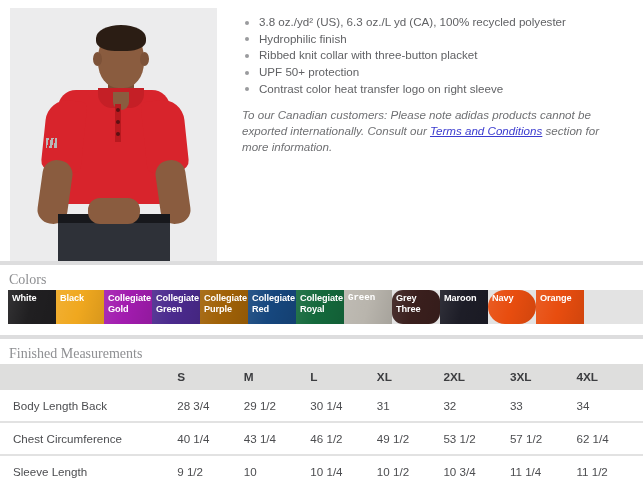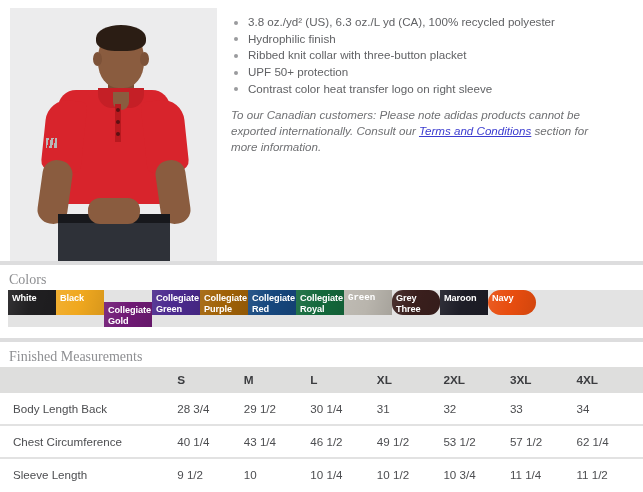--- a/index.html
+++ b/index.html
@@ -6,21 +6,21 @@
   html, body {
     margin: 0; padding: 0;
     width: 643px; height: 492px;
     background: #ffffff;
     font-family: "Liberation Sans", sans-serif;
     overflow: hidden;
   }
   .page { position: relative; width: 643px; height: 492px; background:#fff; }
 
   
-  .top { display: flex; padding: 8px 0 0 0; }
+  .top { display: flex; padding: 8px 0 0 0; gap: 11px; }
 
   .product-image {
     width: 207px; height: 253px;
     margin-left: 10px;
     background: #ebebeb;
     position: relative;
     overflow: hidden;
     flex: 0 0 207px;
   }
   
@@ -102,21 +102,21 @@
     font-size: 14px;
     color: #8e8f92;
     font-weight: 400;
     padding: 7px 0 2px 9px;
     margin: 0;
   }
 
   
   .swatches { display: flex; margin-left: 8px; }
   .swatch {
-    width: 48px; height: 25px;
+    width: 48px; height: 34px;
     position: relative;
     overflow: hidden;
   }
   .swatch span {
     position: absolute; left: 4px; top: 3px; right:2px;
     font-size: 9.2px;
     font-weight: bold;
     line-height: 10.6px;
     letter-spacing: -0.1px;
   }
@@ -200,21 +200,21 @@
 
   <div class="swatches light" style="background: rgb(227, 227, 227);">
     <div class="swatch dark" style="background: rgb(32, 31, 33);">
       <div class="swatch-sheen"></div>
       <span>White</span>
     </div>
     <div class="swatch dark" style="background: rgb(240, 168, 31);">
       <div class="swatch-sheen"></div>
       <span>Black</span>
     </div>
-    <div class="swatch dark" style="background: #701a75; margin-top: 12px;">
+    <div class="swatch dark" style="background: #a21caf;">
       <div class="swatch-sheen"></div>
       <span>Collegiate Gold</span>
     </div>
     <div class="swatch dark" style="background: rgb(75, 42, 142);">
       <div class="swatch-sheen"></div>
       <span>Collegiate Green</span>
     </div>
     <div class="swatch dark" style="background: #a16207;">
       <div class="swatch-sheen"></div>
       <span>Collegiate Purple</span>
@@ -235,20 +235,24 @@
       <div class="swatch-sheen"></div>
       <span>Grey Three</span>
     </div>
     <div class="swatch dark" style="background: rgb(29, 29, 39);">
       <div class="swatch-sheen"></div>
       <span>Maroon</span>
     </div>
     <div class="swatch dark" style="background: rgb(232, 77, 15); border-radius: 19px;">
       <div class="swatch-sheen"></div>
       <span>Navy</span>
+    </div>
+    <div class="swatch dark" style="background:#e84d0f">
+      <div class="swatch-sheen"></div>
+      <span>Orange</span>
     </div>
   </div>
 
   <div class="divider" style="margin-top:11px"></div>
   <h2 class="section-title">Finished Measurements</h2>
 
   <table class="meas">
     <thead>
       <tr>
         <th class="c-label th-label"></th>

